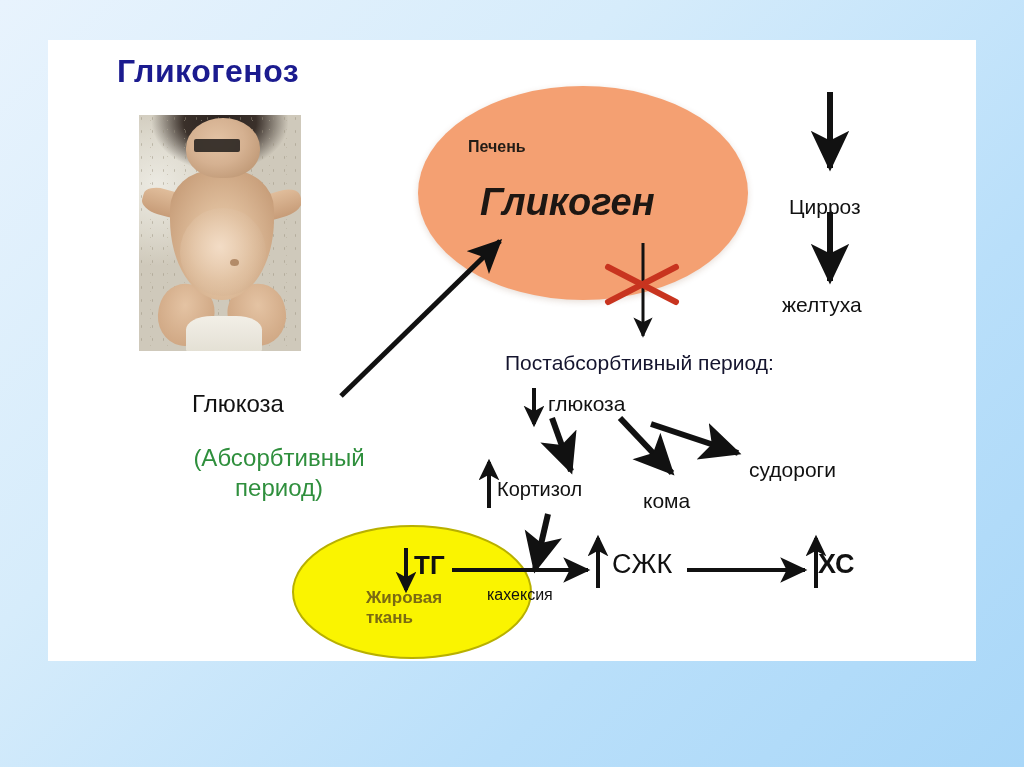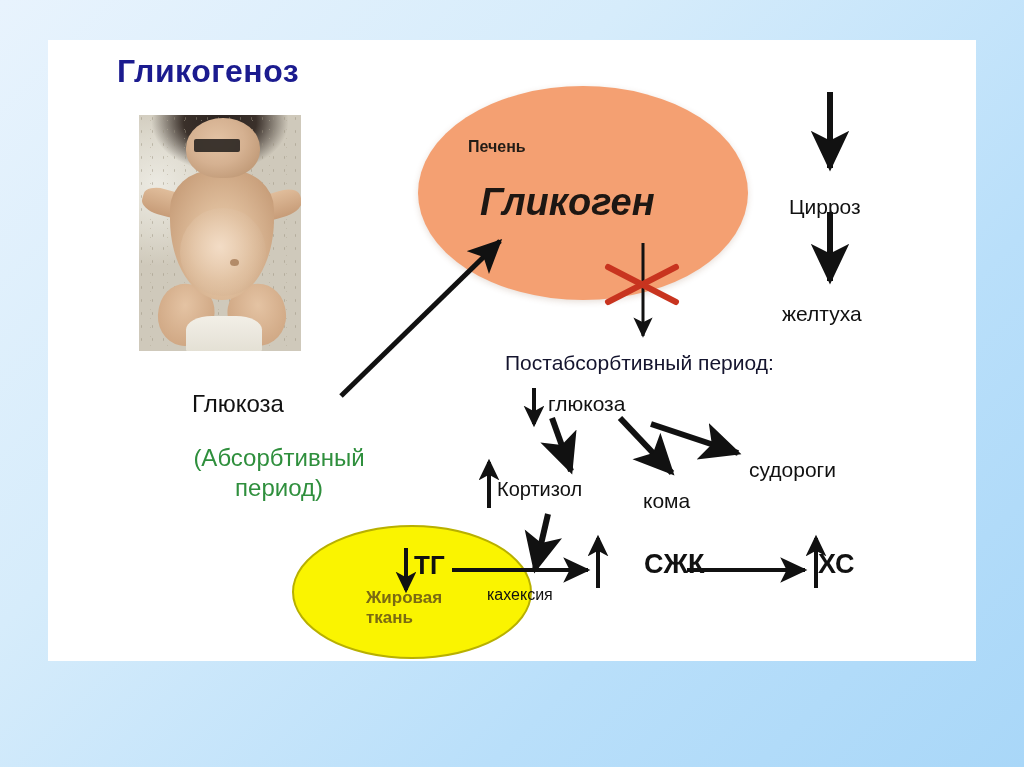--- a/index.html
+++ b/index.html
@@ -182,21 +182,21 @@
     top: 182px;
     font-size: 38px;
     font-weight: bold;
     font-style: italic;
     color: #1d1713;
   }
 
   
   #hepato     { left: 643px; top: 58px;  font-size: 22px; }
   #cirrhosis  { left: 789px; top: 163px; font-size: 21px; margin-top: 32px; }
-  #jaundice   { left: 782px; top: 302px; font-size: 21px; text-align: right; }
+  #jaundice   { left: 782px; top: 293px; font-size: 21px; text-align: right; }
 
   #glucose-abs{ left: 192px; top: 391px; font-size: 24px; }
   #abs-period {
     left: 153px; top: 443px;
     font-size: 24px;
     color: #2f8f3d;
     text-align: center;
     line-height: 1.25;
     white-space: normal;
     width: 252px;
@@ -235,21 +235,21 @@
     font-size: 17px;
     font-weight: bold;
     color: #7a6a12;
     text-align: left;
     width: 92px;
     white-space: normal;
     line-height: 1.15;
   }
   #cachexia { left: 487px; top: 586px; font-size: 16px; }
 
-  #ffa { left: 612px; top: 550px; font-size: 27px; font-weight: bold; padding-left: 32px; }
+  #ffa { left: 580px; top: 550px; font-size: 27px; font-weight: normal; padding-left: 32px; }
   #chol{ left: 818px; top: 550px; font-size: 27px; font-weight: bold; text-align: right; }
 
   
   #arrows {
     position: absolute;
     left: 0; top: 0;
     width: 1024px; height: 767px;
     pointer-events: none;
   }
 </style>

